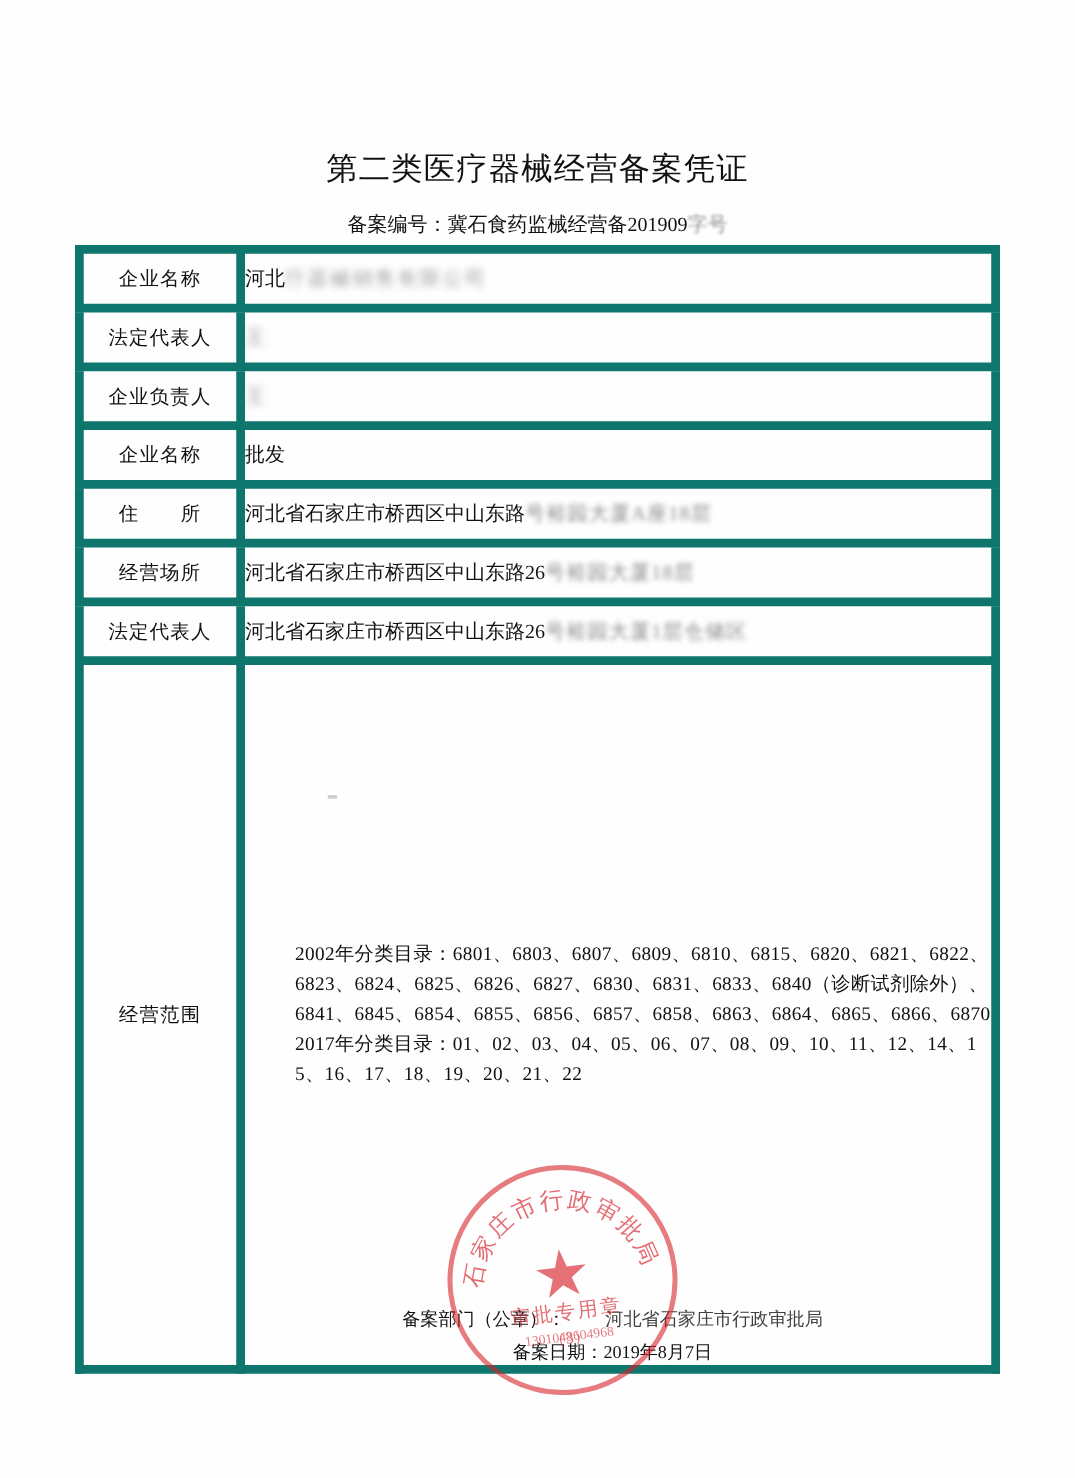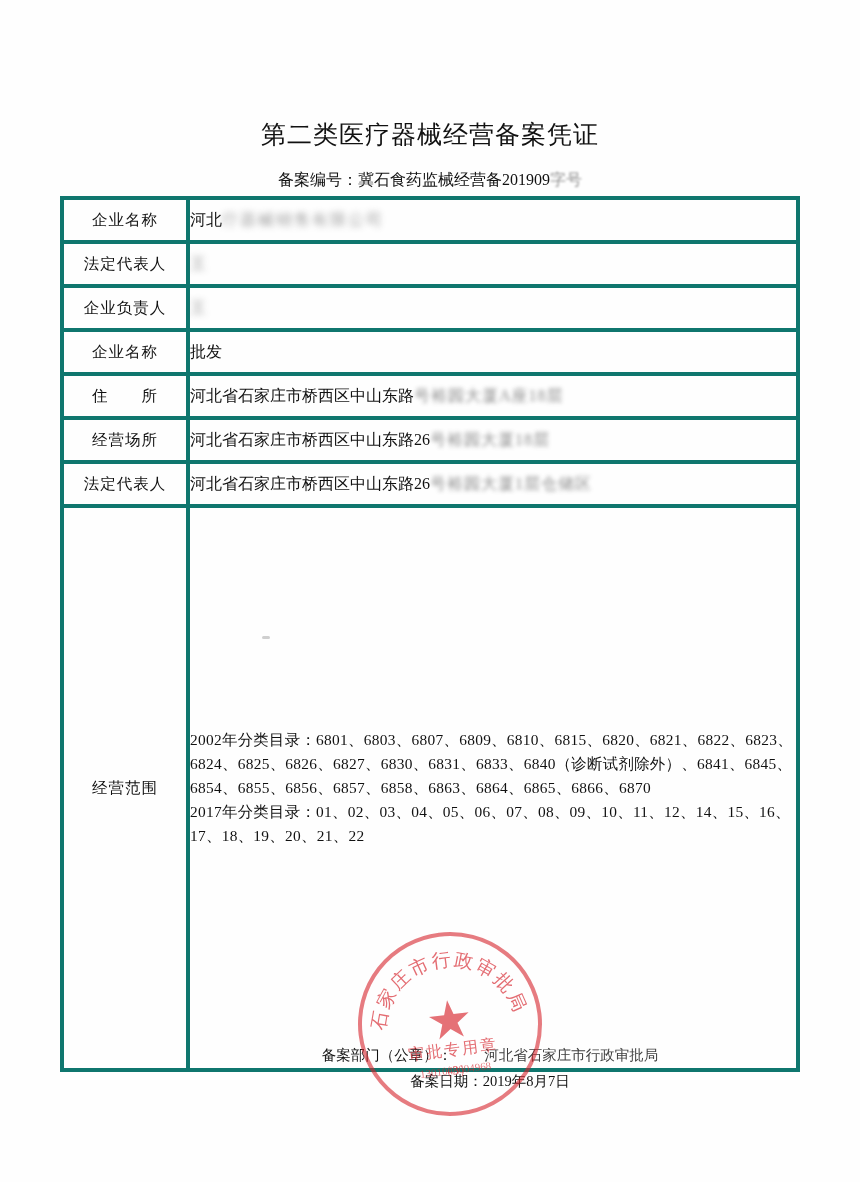--- a/index.html
+++ b/index.html
@@ -48,21 +48,21 @@
   }
   table.cert {
     position: absolute;
     top: 196px;
     left: 60px;
     width: 740px;
     border-collapse: collapse;
     table-layout: fixed;
   }
   table.cert td {
-    border: 4px solid #0f766e;
+    border: 7px solid #0f766e;
     padding: 0;
     vertical-align: middle;
   }
   td.label {
     width: 122px;
     text-align: center;
     font-size: 15.5px;
     height: 40px;
     letter-spacing: 1px;
     color: #111;
@@ -86,20 +86,21 @@
     padding: 10px 14px 0 12px;
     height: 560px;
   }
   .scope-line {
     font-size: 15.4px;
     line-height: 24px;
     letter-spacing: .3px;
     color: #111;
     font-family: "Liberation Serif", "DejaVu Serif", serif;
     word-break: break-all;
+    margin-left: 40px;
   }
   .footer {
     position: absolute;
     left: 0;
     width: 860px;
     text-align: center;
     font-size: 14.5px;
     color: #111;
   }
   .footer-dept { top: 1046px; padding-left: 60px; }

